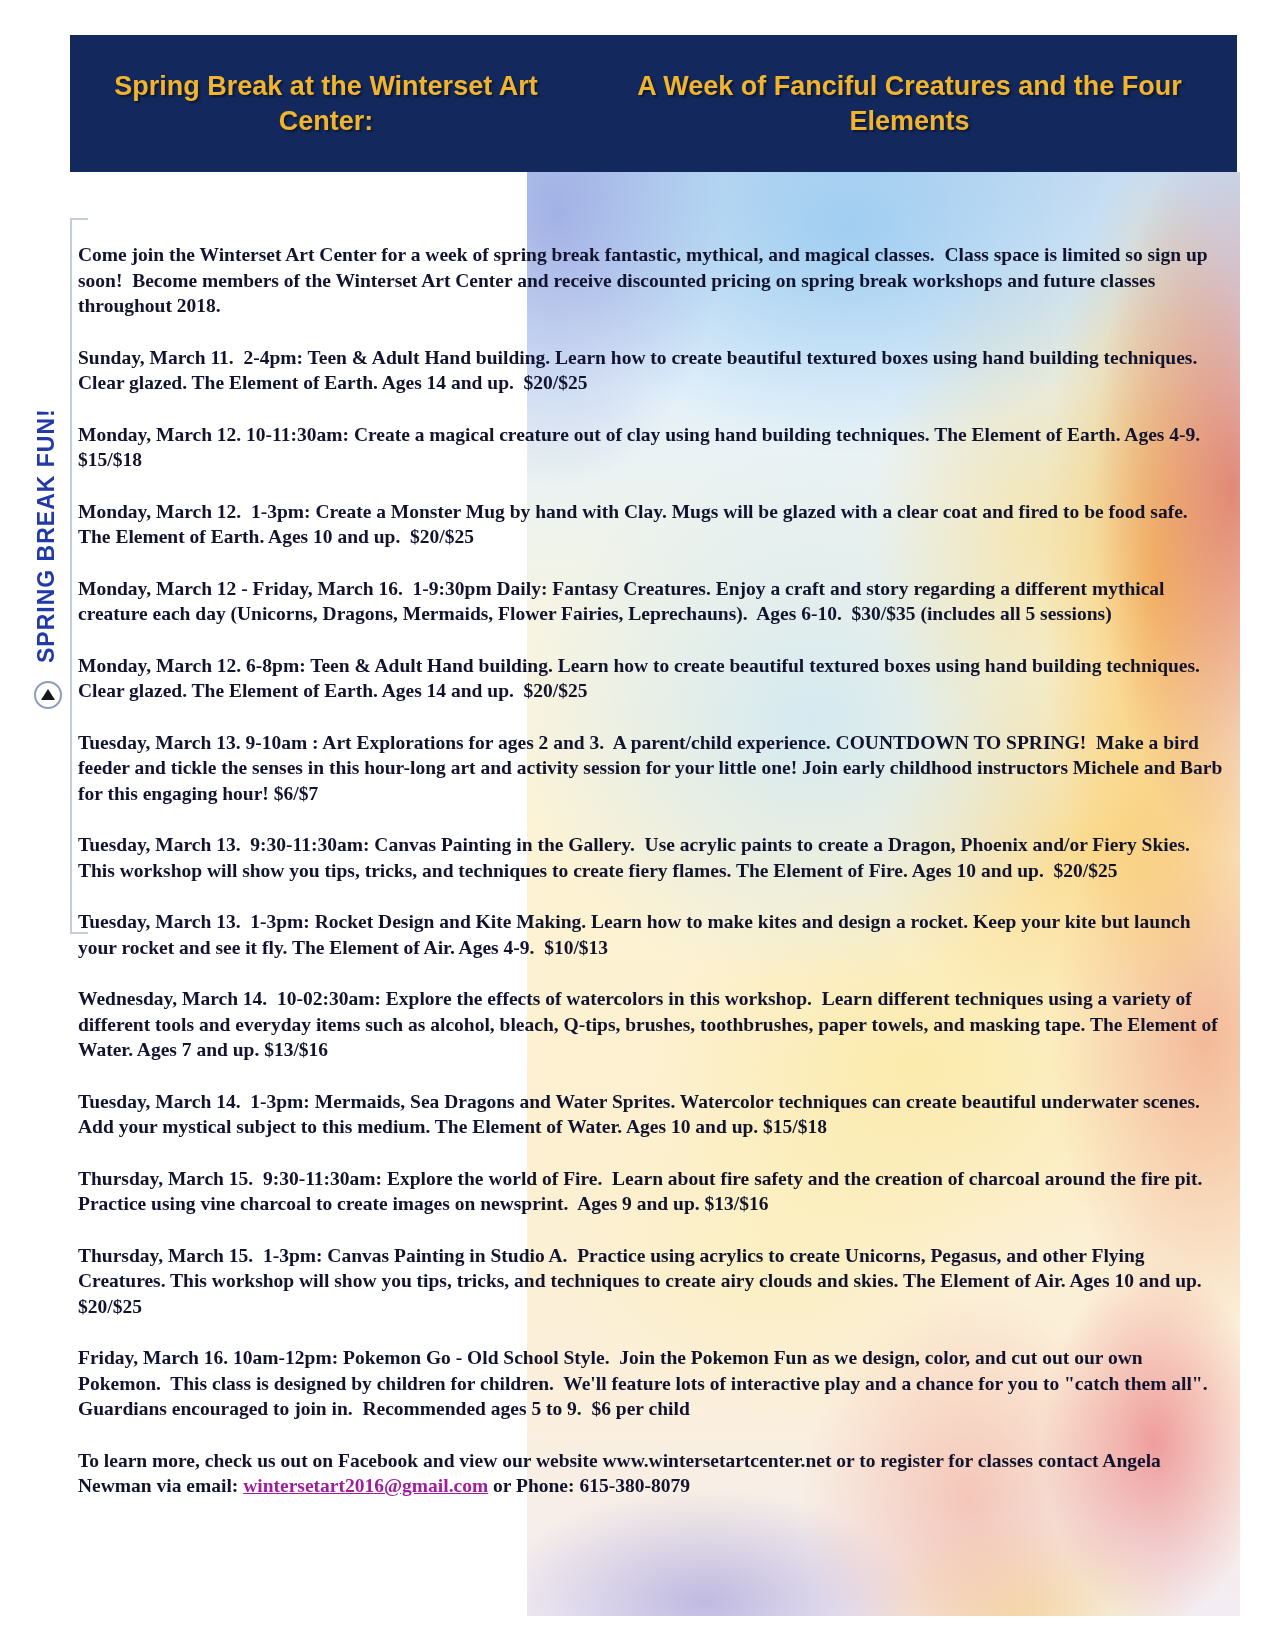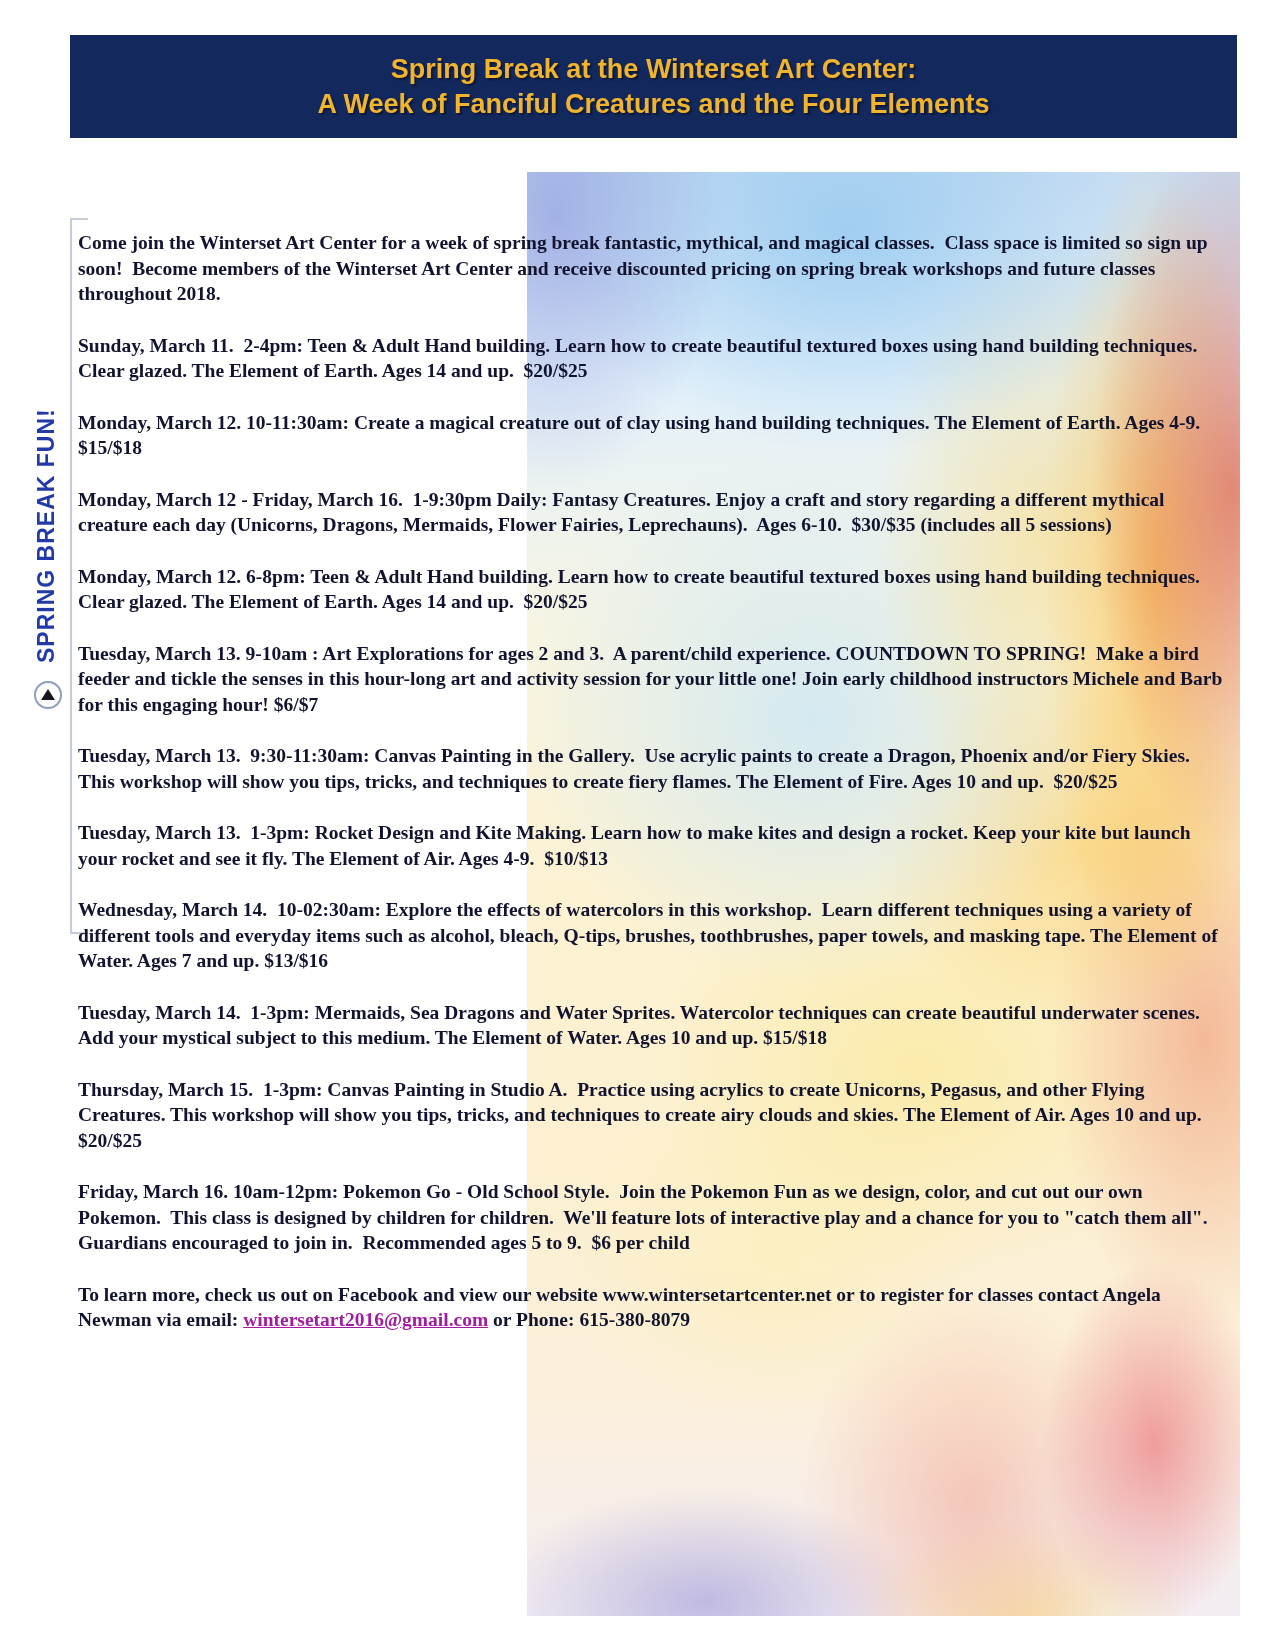--- a/index.html
+++ b/index.html
@@ -22,23 +22,23 @@
       radial-gradient(ellipse 300px 240px at 35% 75%, rgba(252,240,180,.60),transparent 70%),
       radial-gradient(ellipse 160px 260px at 88% 88%, rgba(230,90,100,.55), transparent 70%),
       radial-gradient(ellipse 240px 300px at 62% 92%, rgba(240,150,130,.45),transparent 70%),
       radial-gradient(ellipse 300px 160px at 25% 99%, rgba(140,135,210,.50),transparent 70%),
       radial-gradient(ellipse 240px 140px at 70% 100%,rgba(250,220,120,.55),transparent 70%),
       linear-gradient(180deg,#c8ddf2 0%,#e4f1fa 15%,#f7f4e2 32%,#fdf2d2 50%,#fcf0d0 68%,#fbefdc 85%,#f3edf3 100%);
   }
 
   
   .banner{
-    position:absolute;left:70px;top:35px;width:1167px;height:103px;
+    position:absolute;left:70px;top:35px;width:1167px;height:137px;
     background:#13295d;
-    display:flex;flex-direction:column;justify-content:center;align-items:center;
+    display:flex;flex-direction:row;align-items:center;
     text-align:center;
   }
   .banner .line{
     color:#f0b42e;font-size:27px;font-weight:bold;line-height:35px;
     font-family:"Liberation Sans",sans-serif;
     text-shadow:2px 2px 2px rgba(10,10,20,.55);
   }
 
   
   .frame-edge{
@@ -66,21 +66,21 @@
     border-left:7px solid transparent;border-right:7px solid transparent;
     border-bottom:11px solid #15161c;
   }
 
   
   .content{
     position:absolute;left:78px;top:230px;width:1146px;
     font-family:"Liberation Serif",serif;font-weight:bold;
     font-size:19.5px;line-height:25.5px;color:#12142f;
   }
-  .content p{margin:0 0 26px 0;white-space:pre-wrap;}
+  .content p{margin:12px 0 26px 0;white-space:pre-wrap;}
   .email{color:#a11da0;text-decoration:underline;font-weight:bold;}
 </style>
 </head>
 <body>
 
 <div class="page">
 
   <div class="bg-art"></div>
 
   <div class="banner">
@@ -93,25 +93,27 @@
   <div class="sidebar-label">SPRING BREAK FUN!</div>
 
   <div class="anchor-btn">
     <span class="up-triangle"></span>
   </div>
 
   <div class="content">
     <p>Come join the Winterset Art Center for a week of spring break fantastic, mythical, and magical classes.  Class space is limited so sign up soon!  Become members of the Winterset Art Center and receive discounted pricing on spring break workshops and future classes throughout 2018.</p>
     <p>Sunday, March 11.  2-4pm: Teen &amp; Adult Hand building. Learn how to create beautiful textured boxes using hand building techniques. Clear glazed. The Element of Earth. Ages 14 and up.  $20/$25</p>
     <p>Monday, March 12. 10-11:30am: Create a magical creature out of clay using hand building techniques. The Element of Earth. Ages 4-9.  $15/$18</p>
+    <p>Monday, March 12.  1-3pm: Create a Monster Mug by hand with Clay. Mugs will be glazed with a clear coat and fired to be food safe. The Element of Earth. Ages 10 and up.  $20/$25</p>
     <p>Monday, March 12 - Friday, March 16.  1-9:30pm Daily: Fantasy Creatures. Enjoy a craft and story regarding a different mythical creature each day (Unicorns, Dragons, Mermaids, Flower Fairies, Leprechauns).  Ages 6-10.  $30/$35 (includes all 5 sessions)</p>
     <p>Monday, March 12. 6-8pm: Teen &amp; Adult Hand building. Learn how to create beautiful textured boxes using hand building techniques. Clear glazed. The Element of Earth. Ages 14 and up.  $20/$25</p>
     <p>Tuesday, March 13. 9-10am : Art Explorations for ages 2 and 3.  A parent/child experience. COUNTDOWN TO SPRING!  Make a bird feeder and tickle the senses in this hour-long art and activity session for your little one! Join early childhood instructors Michele and Barb for this engaging hour! $6/$7</p>
     <p>Tuesday, March 13.  9:30-11:30am: Canvas Painting in the Gallery.  Use acrylic paints to create a Dragon, Phoenix and/or Fiery Skies. This workshop will show you tips, tricks, and techniques to create fiery flames. The Element of Fire. Ages 10 and up.  $20/$25</p>
     <p>Tuesday, March 13.  1-3pm: Rocket Design and Kite Making. Learn how to make kites and design a rocket. Keep your kite but launch your rocket and see it fly. The Element of Air. Ages 4-9.  $10/$13</p>
     <p>Wednesday, March 14.  10-02:30am: Explore the effects of watercolors in this workshop.  Learn different techniques using a variety of different tools and everyday items such as alcohol, bleach, Q-tips, brushes, toothbrushes, paper towels, and masking tape. The Element of Water. Ages 7 and up. $13/$16</p>
     <p>Tuesday, March 14.  1-3pm: Mermaids, Sea Dragons and Water Sprites. Watercolor techniques can create beautiful underwater scenes. Add your mystical subject to this medium. The Element of Water. Ages 10 and up. $15/$18</p>
+    <p>Thursday, March 15.  9:30-11:30am: Explore the world of Fire.  Learn about fire safety and the creation of charcoal around the fire pit.  Practice using vine charcoal to create images on newsprint.  Ages 9 and up. $13/$16</p>
     <p>Thursday, March 15.  1-3pm: Canvas Painting in Studio A.  Practice using acrylics to create Unicorns, Pegasus, and other Flying Creatures. This workshop will show you tips, tricks, and techniques to create airy clouds and skies. The Element of Air. Ages 10 and up.  $20/$25</p>
     <p>Friday, March 16. 10am-12pm: Pokemon Go - Old School Style.  Join the Pokemon Fun as we design, color, and cut out our own Pokemon.  This class is designed by children for children.  We'll feature lots of interactive play and a chance for you to "catch them all".  Guardians encouraged to join in.  Recommended ages 5 to 9.  $6 per child</p>
     <p><span>To learn more, check us out on Facebook and view our website www.wintersetartcenter.net or to register for classes contact Angela Newman via email: </span><a class="email" href="#">wintersetart2016@gmail.com</a><span> or Phone: 615-380-8079</span></p>
   </div>
 
 </div>
 
 </body></html>

